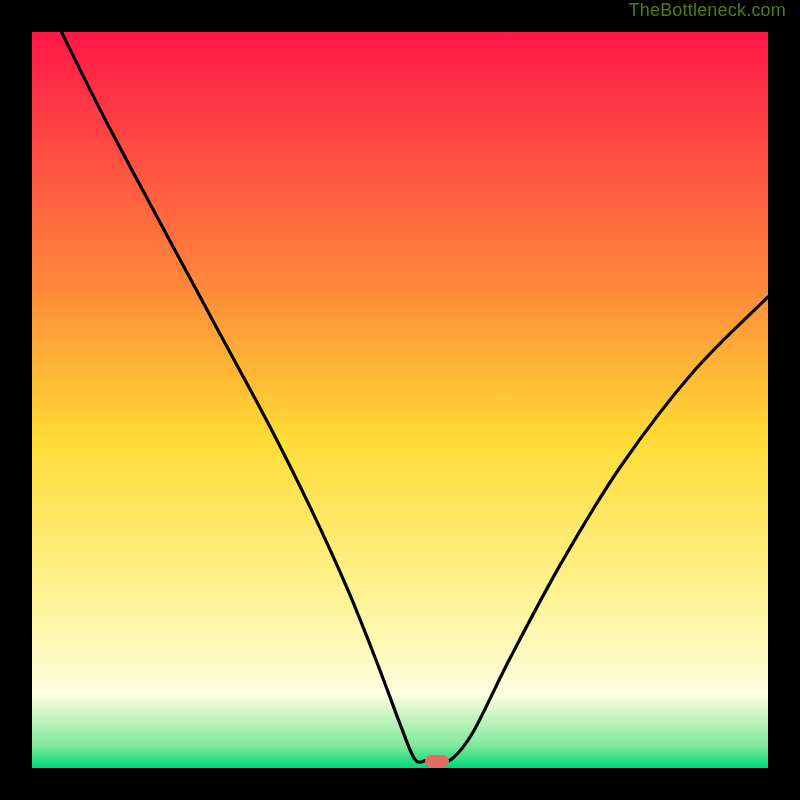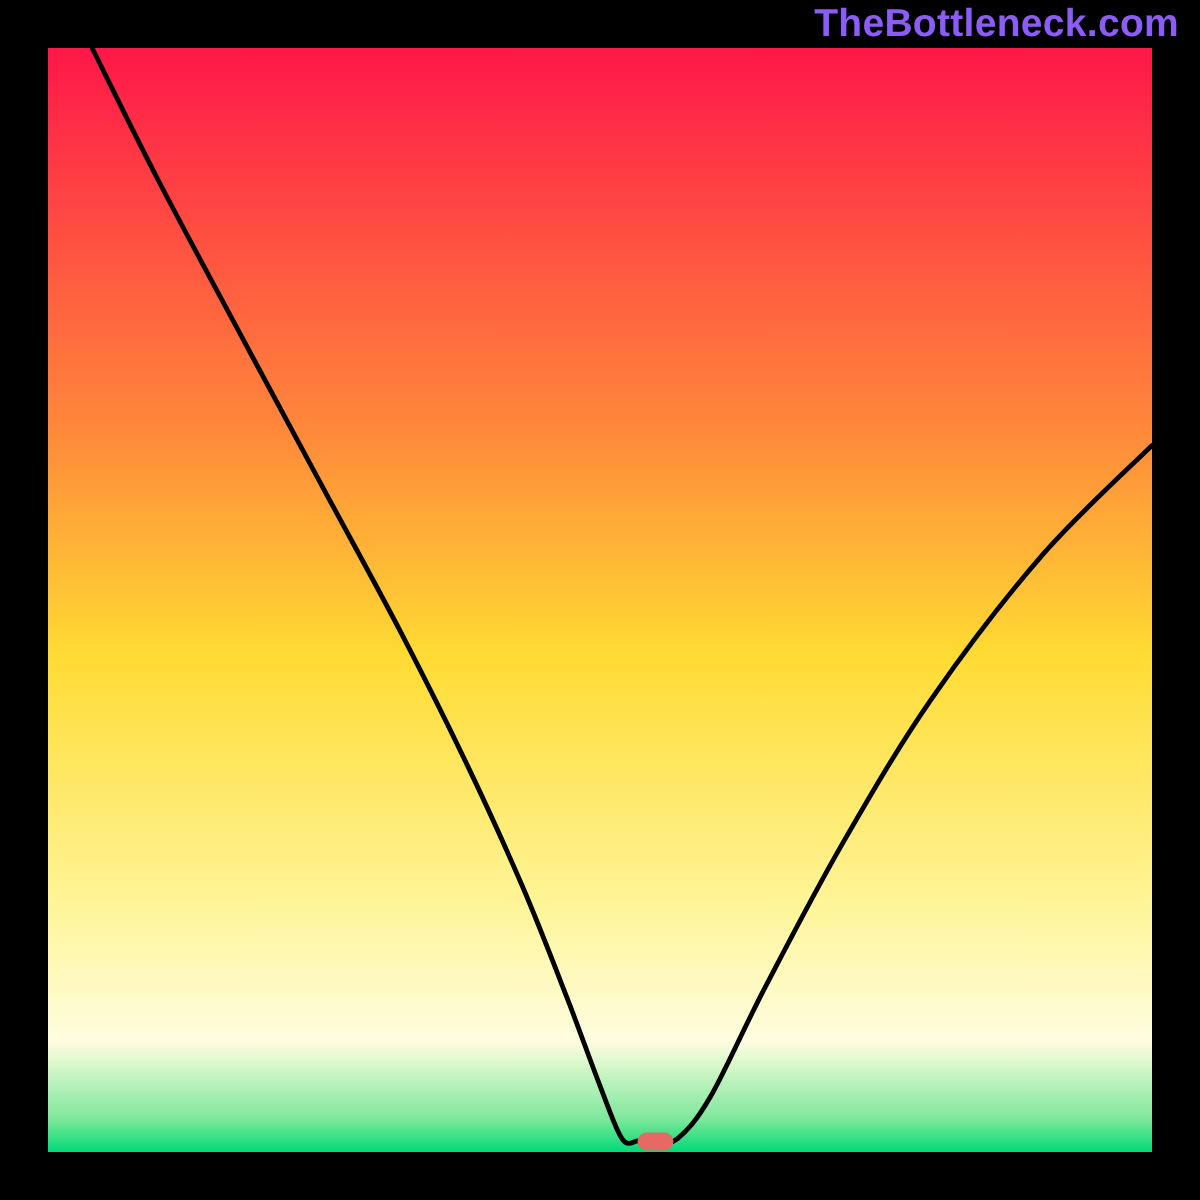--- a/index.html
+++ b/index.html
@@ -14,23 +14,23 @@
     position: relative;
     width: 800px;
     height: 800px;
     background: #000;
   }
   .watermark {
     position: absolute;
     top: 0;
     right: 14px;
     font-family: Arial, Helvetica, sans-serif;
-    font-size: 26px;
-    font-weight: bold;
-    color: #8b5cf6;
+    font-size: 18px;
+    font-weight: normal;
+    color: #4d7c0f;
     letter-spacing: 0.2px;
     z-index: 5;
   }
   .plot {
     position: absolute;
     left: 32px;
     top: 32px;
     width: 736px;
     height: 736px;
     overflow: hidden;

